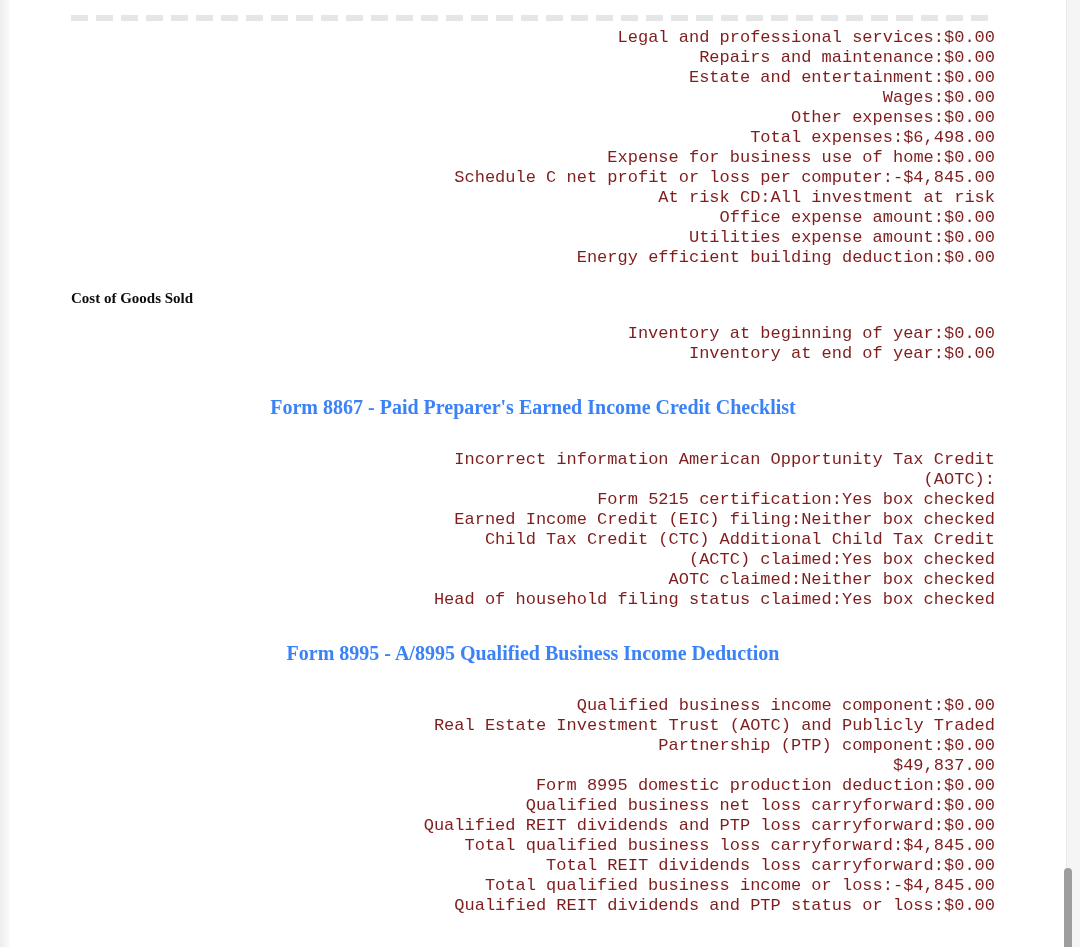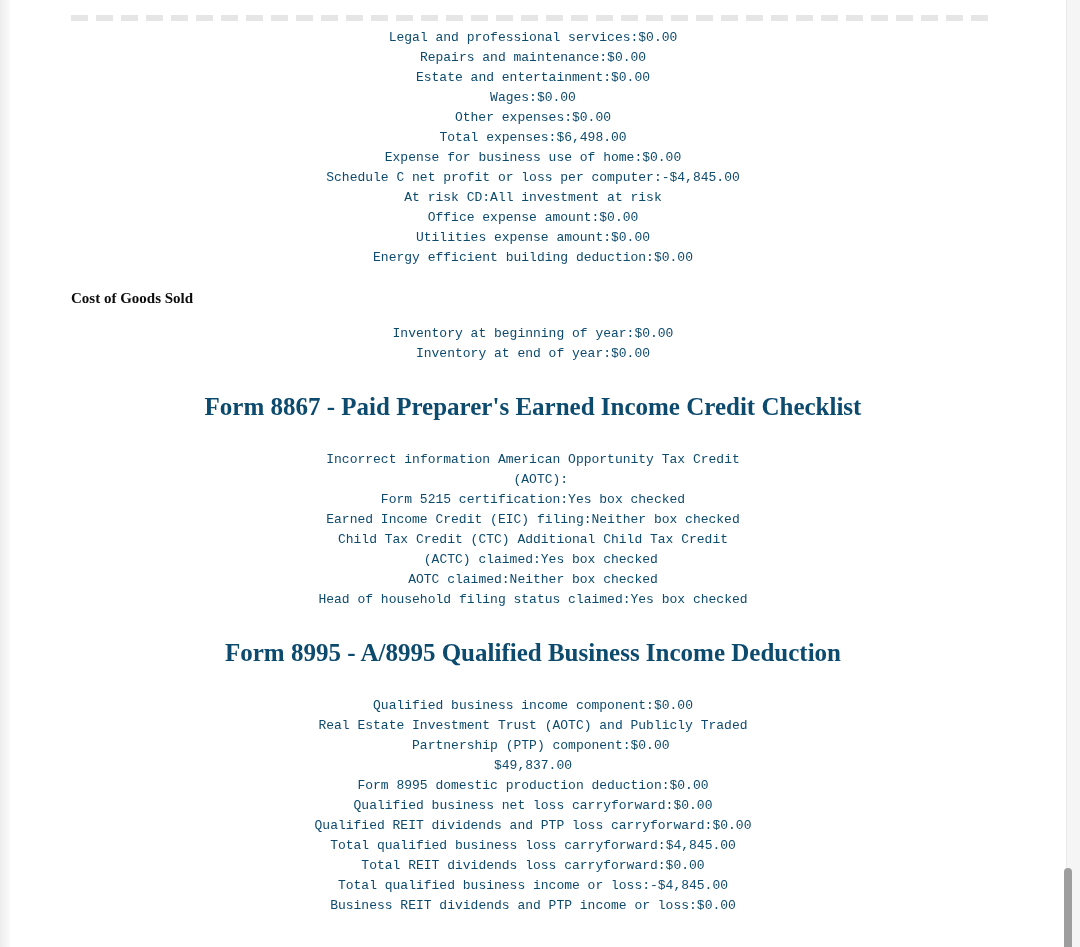--- a/index.html
+++ b/index.html
@@ -30,45 +30,45 @@
     position: absolute;
     top: 15px; left: 0;
     width: 920px; height: 6px;
     background: repeating-linear-gradient(90deg, #e6e6e6 0 17px, rgba(255,255,255,0) 17px 25px);
     filter: blur(0.6px);
   }
   .rows { width: 100%; }
   .rows.first { padding-top: 28px; }
   .row {
     display: flex;
-    justify-content: center;
+    justify-content: flex-end;
     height: 20px;
     line-height: 20px;
     font-family: "Liberation Mono", "DejaVu Sans Mono", monospace;
-    font-size: 13px;
-    color: #0c4a6e;
+    font-size: 17px;
+    color: #7f1d1d;
   }
   .lbl { white-space: pre; }
   .val { white-space: pre; text-align: right; }
   .subheading {
     margin: 22px 0 18px 0;
     font-family: "Liberation Serif", serif;
     font-weight: bold;
     font-size: 15px;
     line-height: 16px;
     color: #0d0d0d;
   }
   .form-heading {
     margin: 30px 0 30px 0;
     text-align: center;
     font-family: "Liberation Serif", serif;
     font-weight: bold;
-    font-size: 25px;
+    font-size: 20px;
     line-height: 26px;
-    color: #0c4a6e;
+    color: #3b82f6;
   }
   .scrollbar-track {
     position: absolute;
     right: 0; top: 0;
     width: 14px; height: 100%;
     background: #f5f5f5;
     border-left: 1px solid #e9e9e9;
   }
   .scrollbar-thumb {
     position: absolute;
@@ -221,21 +221,21 @@
         </div>
       <div class="row">
           <span class="lbl">Total REIT dividends loss carryforward:</span>
           <span class="val">$0.00</span>
         </div>
       <div class="row">
           <span class="lbl">Total qualified business income or loss:</span>
           <span class="val">-$4,845.00</span>
         </div>
       <div class="row">
-          <span class="lbl">Business REIT dividends and PTP income or loss:</span>
+          <span class="lbl">Qualified REIT dividends and PTP status or loss:</span>
           <span class="val">$0.00</span>
         </div>
     </div>
   </div>
 
   <div class="scrollbar-track" style="background: rgb(245, 245, 245);">
     <div class="scrollbar-thumb" style="background: rgb(158, 158, 158);"></div>
   </div>
 </div>
 

